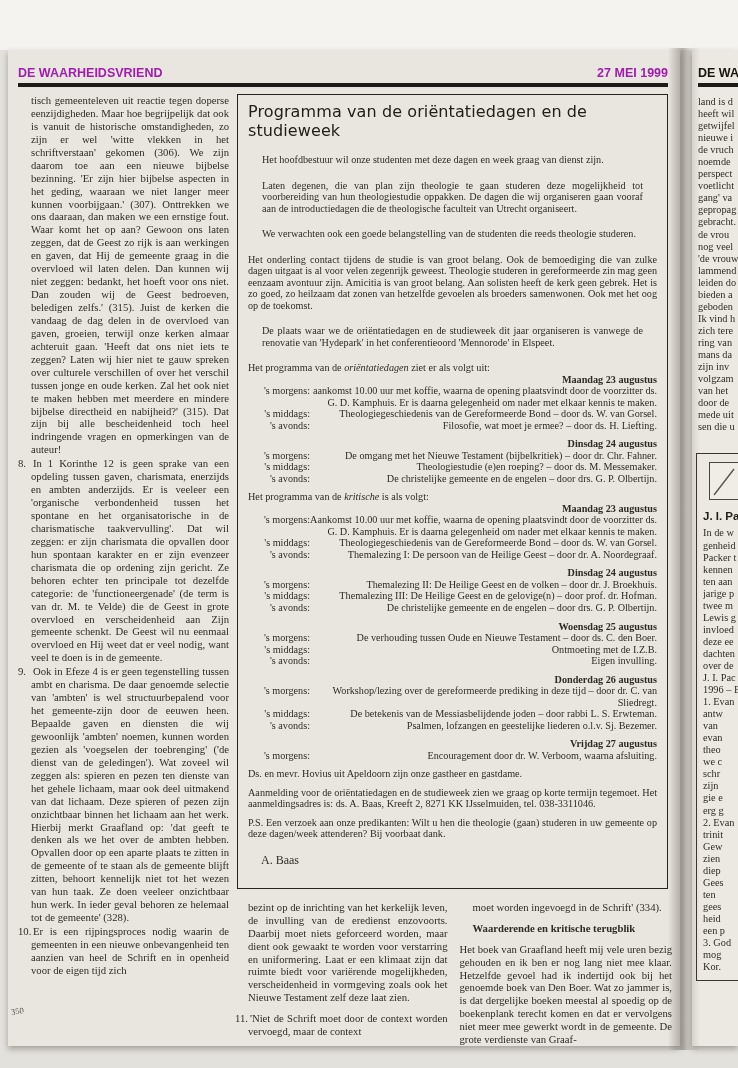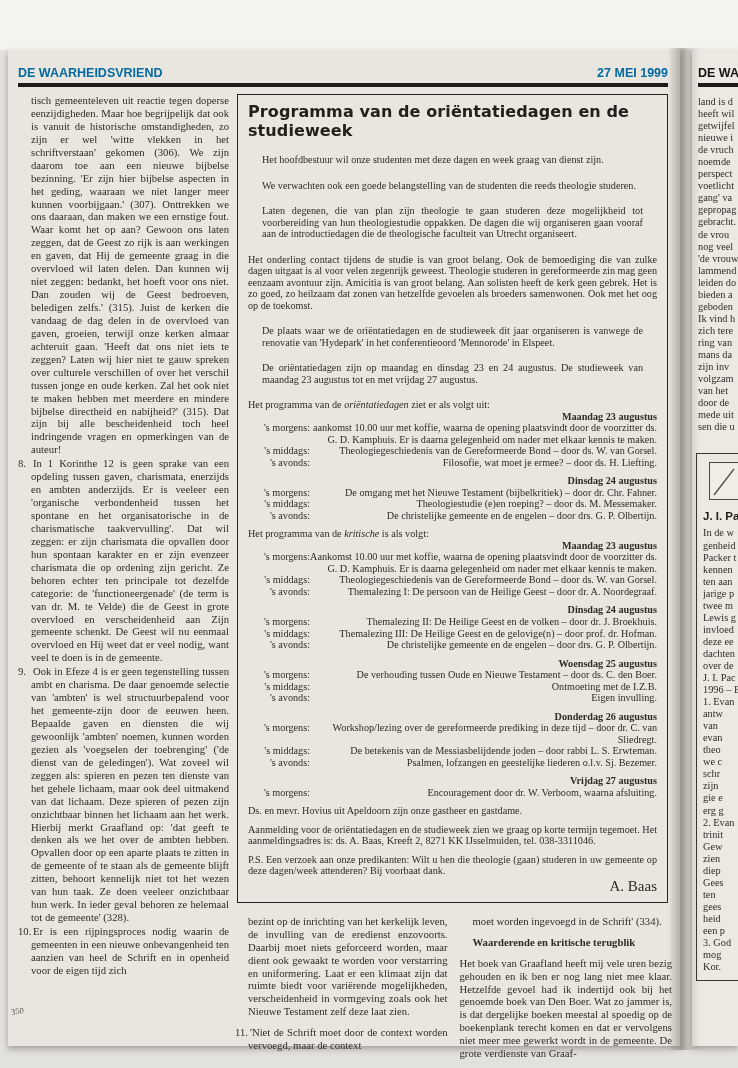--- a/index.html
+++ b/index.html
@@ -18,46 +18,46 @@
   .scan{position:relative;width:738px;height:1068px;overflow:hidden;}
   .scan::before{content:'';position:absolute;top:0;left:0;right:0;height:50px;background:#f4f3ef;}
   .page{position:absolute;top:50px;height:996px;background:var(--paper);box-shadow:0 3px 6px rgba(60,55,48,.38);}
   .page-left{left:8px;width:672px;}
   .page-right{left:692px;width:46px;background:var(--paper-right);overflow:hidden;}
   .gutter{position:absolute;top:48px;left:668px;width:32px;height:1002px;z-index:6;pointer-events:none;
     background:linear-gradient(90deg, rgba(70,62,52,0) 0%, rgba(70,62,52,.38) 45%, rgba(70,62,52,.20) 62%, rgba(70,62,52,0) 100%);}
 
   
   .masthead{position:absolute;top:16px;left:10px;right:12px;display:flex;justify-content:space-between;
-    font-family:"Liberation Sans", sans-serif;font-weight:bold;font-size:12.5px;color:#0369a1;}
+    font-family:"Liberation Sans", sans-serif;font-weight:bold;font-size:12.5px;color:#a21caf;}
   .rule{position:absolute;top:33px;left:10px;right:12px;height:4px;background:var(--rule-black);}
 
   
   .col-left{position:absolute;left:10px;top:44px;width:211px;font-size:10.7px;line-height:1.21;text-align:justify;}
   .para{margin:0 0 1px;padding-left:13px;}
   .item{text-indent:-13px;}
   .item .num{display:inline-block;width:15px;text-indent:0;}
   .pagenum{position:absolute;left:3px;top:956px;font-size:8.5px;color:#55514a;transform:rotate(-9deg);}
 
   
   .center-area{position:absolute;left:219px;top:44px;width:449px;}
   .program-box{margin-left:10px;width:431px;box-sizing:border-box;border:1.8px solid #26231e;padding:5px 10px 7px;color:#2e2b25;}
-  .box-title{font-family:"DejaVu Sans", sans-serif;font-weight:700;font-size:16px;margin:2px 0 7px;color:#23201a;letter-spacing:.1px;}
+  .box-title{font-family:"DejaVu Sans", sans-serif;font-weight:400;font-size:16px;margin:2px 0 7px;color:#23201a;letter-spacing:.1px;}
   .bp,.bp0,.day-title,.entry{font-size:10.2px;line-height:1.13;text-align:right;}
   .bp{text-align:justify;margin:0 0 7px;}
   .bp0{text-align:justify;margin:14px;}
   .bgroup{margin:0 0 7px;}
   .heading-line{margin:0;}
   .day{margin:0 0 7px;}
   .day-title{font-weight:bold;margin:0;}
   .entry{display:flex;}
   .etime{flex:0 0 62px;white-space:nowrap;}
   .etext{flex:1;}
   .ps-line{margin-bottom:1px;}
-  .signature{font-size:15px;text-align:right;margin:0;}
+  .signature{font-size:12px;margin:13px;}
 
   .bottom-cols{display:flex;gap:12px;margin:12px 0 0 8px;width:437px;}
   .bcol{flex:1;font-size:10.7px;line-height:1.21;text-align:justify;}
   .bcol .para{margin-bottom:8px;}
   .subhead{font-weight:bold;margin:8px 0 0;}
 
   
   .masthead2{position:absolute;top:16px;left:6px;font-family:"Liberation Sans", sans-serif;font-weight:bold;font-size:12.5px;white-space:nowrap;color:#17150f;}
   .rule2{position:absolute;top:33px;left:6px;width:44px;height:4px;background:var(--rule-black);}
   .sliver-text{position:absolute;top:46px;left:6px;width:70px;font-size:10.3px;line-height:1.17;}
@@ -91,28 +91,27 @@
         </div>
     </div>
     <div class="pagenum">350</div>
 
     <div class="center-area">
       <section class="program-box">
         <h1 class="box-title">Programma van de oriëntatiedagen en de studieweek</h1>
         <div class="bgroup">
 
         <p class="bp0">Het hoofdbestuur wil onze studenten met deze dagen en week graag van dienst zijn.</p>
+            <p class="bp0">Laten degenen, die van plan zijn theologie te gaan studeren deze mogelijkheid tot voorbereiding van hun theologiestudie oppakken. De dagen die wij organiseren gaan vooraf aan de introductiedagen die de theologische faculteit van Utrecht organiseert.</p>
             <p class="bp0">We verwachten ook een goede belangstelling van de studenten die reeds theologie studeren.</p>
-            <p class="bp0">Laten degenen, die van plan zijn theologie te gaan studeren deze mogelijkheid tot voorbereiding van hun theologiestudie oppakken. De dagen die wij organiseren gaan vooraf aan de introductiedagen die de theologische faculteit van Utrecht organiseert.</p>
           </div>
         <p class="bp">Het onderling contact tijdens de studie is van groot belang. Ook de bemoediging die van zulke dagen uitgaat is al voor velen zegenrijk geweest. Theologie studeren in gereformeerde zin mag geen eenzaam avontuur zijn. Amicitia is van groot belang. Aan solisten heeft de kerk geen gebrek. Het is zo goed, zo heilzaam dat zonen van hetzelfde gevoelen als broeders samenwonen. Ook met het oog op de toekomst.</p>
         <div class="bgroup">
 
         <p class="bp0">De plaats waar we de oriëntatiedagen en de studieweek dit jaar organiseren is vanwege de renovatie van 'Hydepark' in het conferentieoord 'Mennorode' in Elspeet.</p>
-            <p class="bp0">De oriëntatiedagen zijn op maandag en dinsdag 23 en 24 augustus. De studieweek van maandag 23 augustus tot en met vrijdag 27 augustus.</p>
           </div>
 
         <p class="bp0 heading-line"><span>Het programma van de </span><i>oriëntatiedagen</i><span> ziet er als volgt uit:</span></p>
         <div>
 
         <div class="day">
             <p class="day-title">Maandag 23 augustus</p>
             <div>
 
             <div class="entry">

